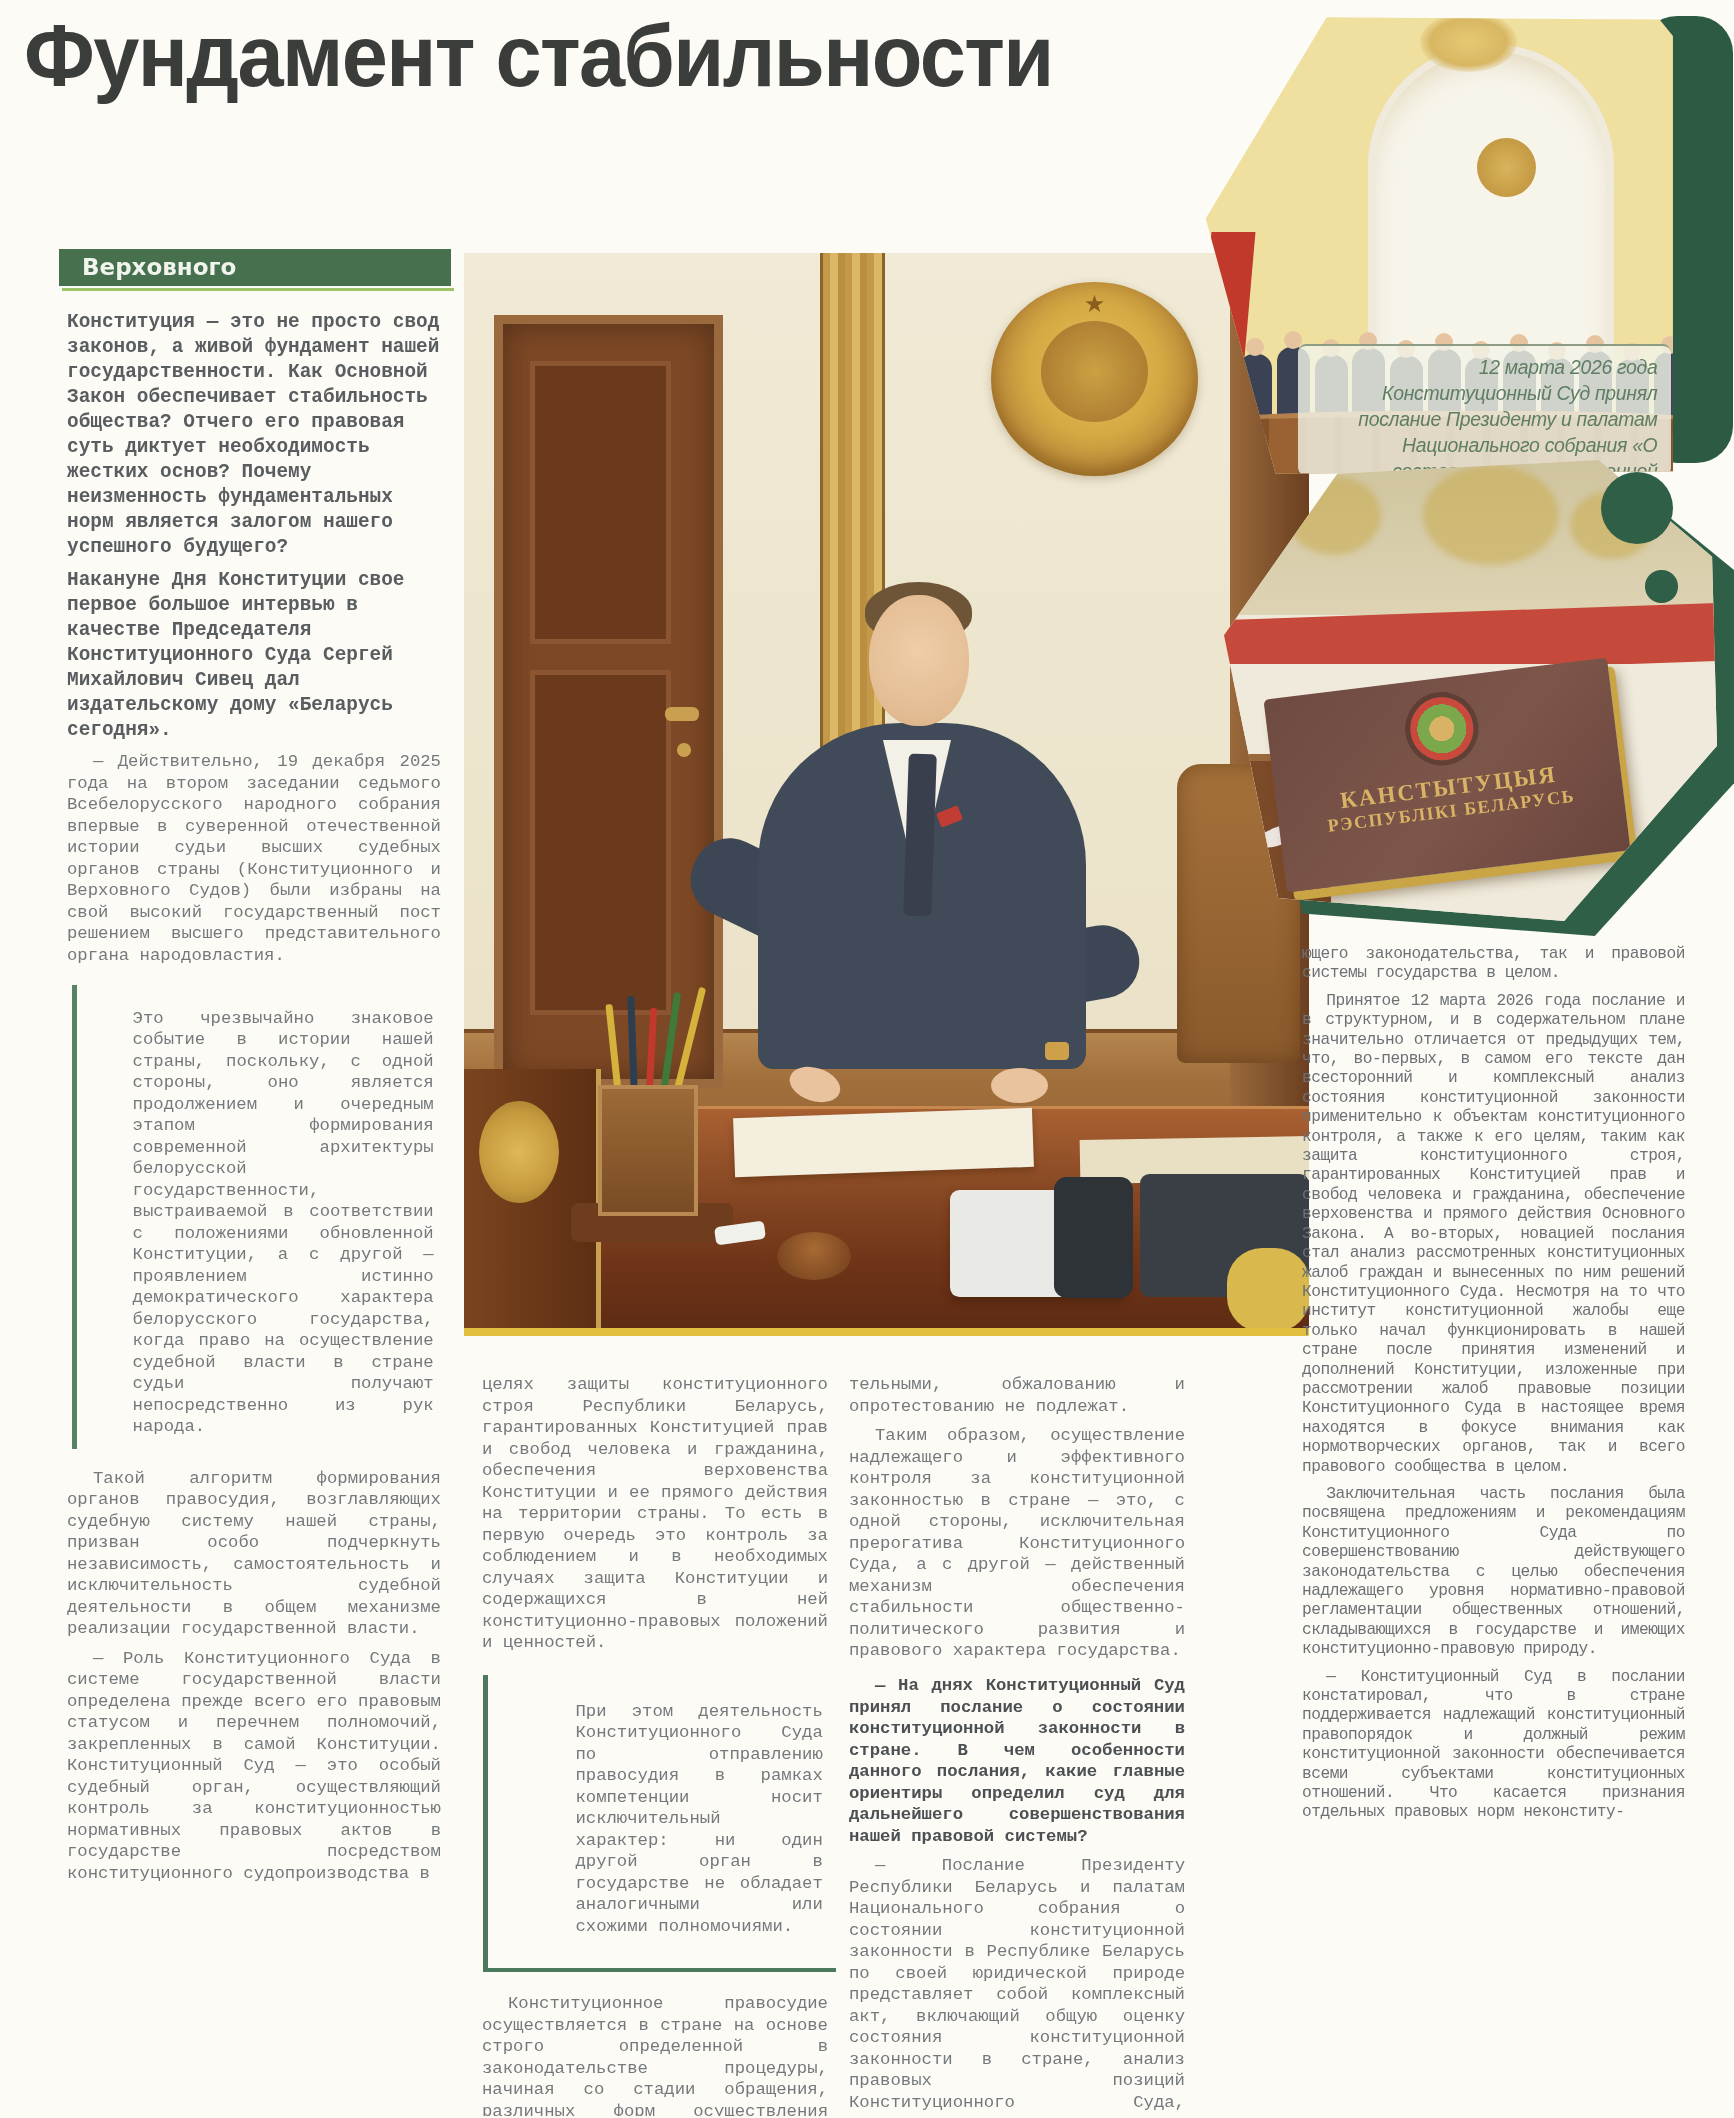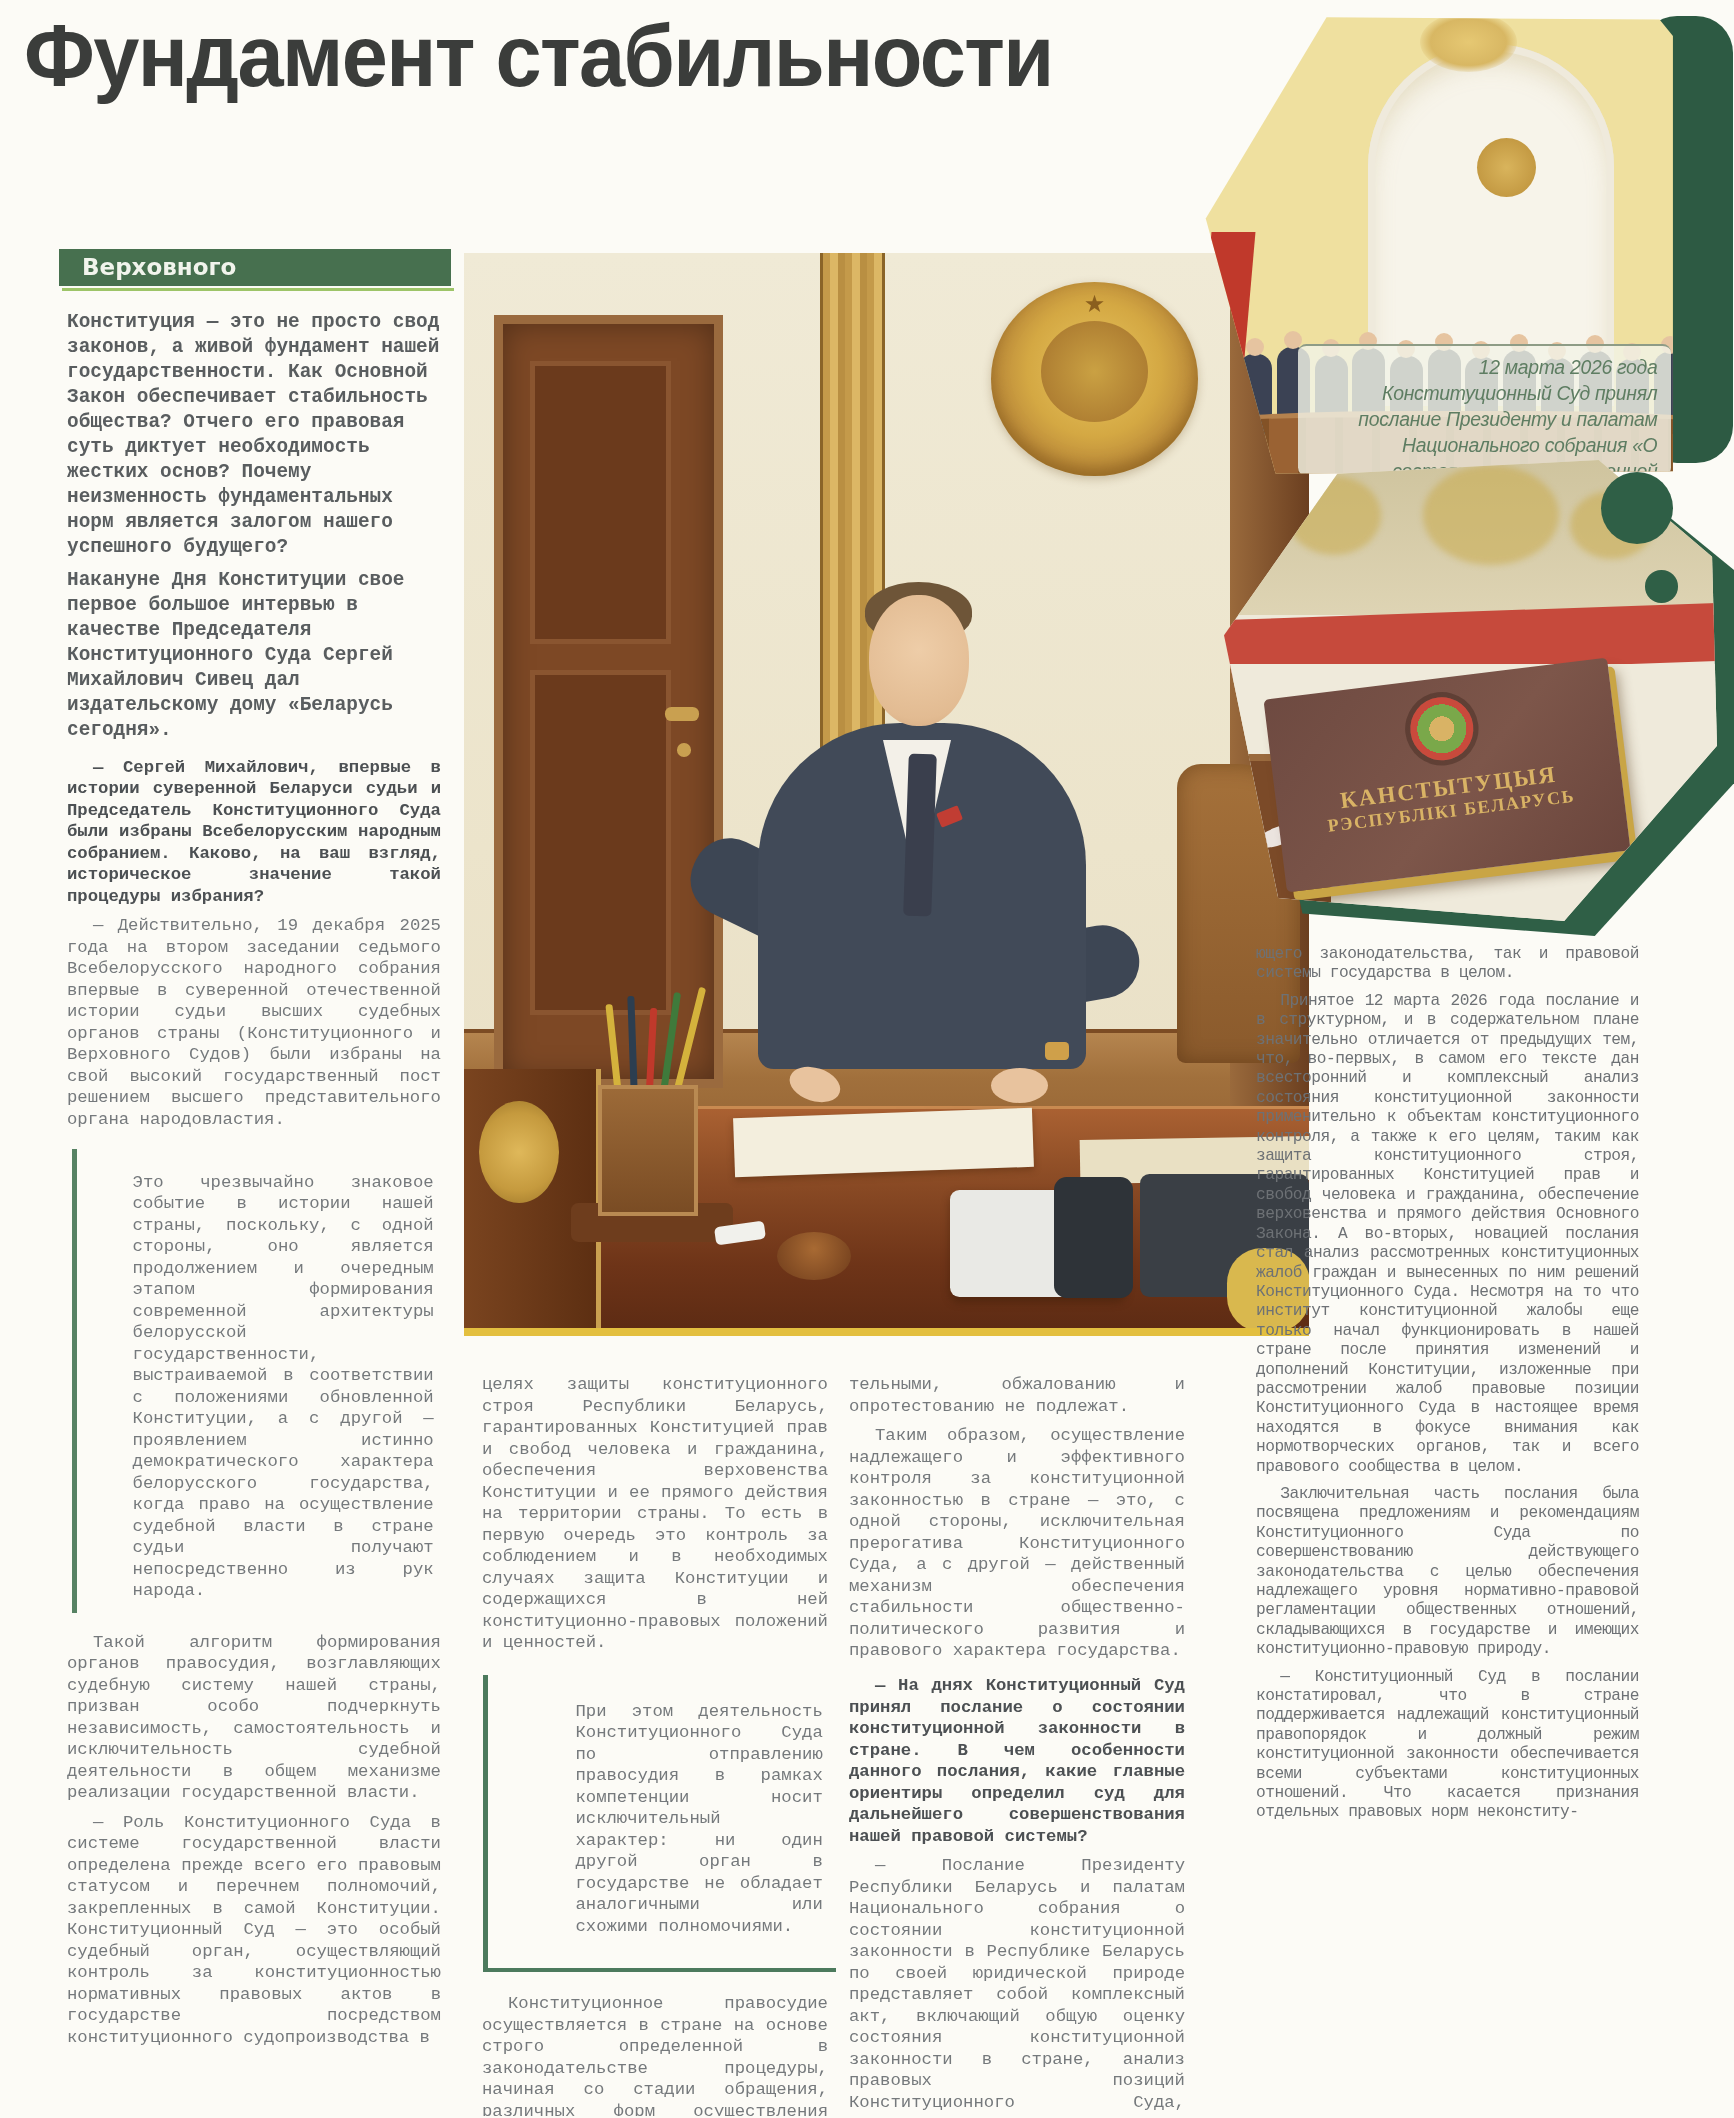--- a/index.html
+++ b/index.html
@@ -164,21 +164,20 @@
   <div class="kicker">
     <span>Верховного</span>
   </div>
   <div class="kicker-line"></div>
 
   <div class="col intro-col" style="left:59px;top:302px;width:390px;height:1789px;">
     <div class="intro">
       <p>Конституция — это не просто свод законов, а живой фундамент нашей государственности. Как Основной Закон обеспечивает стабильность общества? Отчего его правовая суть диктует необходимость жестких основ? Почему неизменность фундаментальных норм является залогом нашего успешного будущего?</p>
       <p>Накануне Дня Конституции свое первое большое интервью в качестве Председателя Конституционного Суда Сергей Михайлович Сивец дал издательскому дому «Беларусь сегодня».</p>
     </div>
-    <p class="q">— Сергей Михайлович, впервые в истории суверенной Беларуси судьи и Председатель Конституционного Суда были избраны Всебелорусским народным собранием. Каково, на ваш взгляд, историческое значение такой процедуры избрания?</p>
     <p class="a">— Действительно, 19 декабря 2025 года на втором заседании седьмого Всебелорусского народного собрания впервые в суверенной отечественной истории судьи высших судебных органов страны (Конституционного и Верховного Судов) были избраны на свой высокий государственный пост решением высшего представительного органа народовластия.</p>
     <div class="quote1">
       <p>Это чрезвычайно знаковое событие в истории нашей страны, поскольку, с одной стороны, оно является продолжением и очередным этапом формирования современной архитектуры белорусской государственности, выстраиваемой в соответствии с положениями обновленной Конституции, а с другой — проявлением истинно демократического характера белорусского государства, когда право на осуществление судебной власти в стране судьи получают непосредственно из рук народа.</p>
     </div>
     <p class="ind">Такой алгоритм формирования органов правосудия, возглавляющих судебную систему нашей страны, призван особо подчеркнуть независимость, самостоятельность и исключительность судебной деятельности в общем механизме реализации государственной власти.</p>
     <p class="a">— Роль Конституционного Суда в системе государственной власти определена прежде всего его правовым статусом и перечнем полномочий, закрепленных в самой Конституции. Конституционный Суд — это особый судебный орган, осуществляющий контроль за конституционностью нормативных правовых актов в государстве посредством конституционного судопроизводства в</p>
   </div>
 
   <div class="photo-main">
     <div class="pm-wainscot"></div>
@@ -285,21 +284,21 @@
     <p class="ind">Конституционное правосудие осуществляется в стране на основе строго определенной в законодательстве процедуры, начиная со стадии обращения, различных форм осуществления конституционного контроля и заканчивая стадией вынесения заключения (решения) и вступления их в силу. Достаточно сказать, что заключения и решения Конституционного Суда являются оконча-</p>
   </div>
 
   <div class="col" style="left:841px;top:1366px;width:352px;height:750px;">
     <p>тельными, обжалованию и опротестованию не подлежат.</p>
     <p class="ind">Таким образом, осуществление надлежащего и эффективного контроля за конституционной законностью в стране — это, с одной стороны, исключительная прерогатива Конституционного Суда, а с другой — действенный механизм обеспечения стабильности общественно-политического развития и правового характера государства.</p>
     <p class="q">— На днях Конституционный Суд принял послание о состоянии конституционной законности в стране. В чем особенности данного послания, какие главные ориентиры определил суд для дальнейшего совершенствования нашей правовой системы?</p>
     <p class="a">— Послание Президенту Республики Беларусь и палатам Национального собрания о состоянии конституционной законности в Республике Беларусь по своей юридической природе представляет собой комплексный акт, включающий общую оценку состояния конституционной законности в стране, анализ правовых позиций Конституционного Суда, высказанных по результатам рассмотренных судом дел в 2025 году, выводы, предложения и рекомендации Конституционного Суда, в том числе в части совершенствования как действу-</p>
   </div>
 
-  <div class="col col4" style="left:1248px;top:937px;width:399px;height:1178px;">
+  <div class="col col4" style="left:1294px;top:937px;width:399px;height:1178px;">
     <p>ющего законодательства, так и правовой системы государства в целом.</p>
     <p class="ind">Принятое 12 марта 2026 года послание и в структурном, и в содержательном плане значительно отличается от предыдущих тем, что, во-первых, в самом его тексте дан всесторонний и комплексный анализ состояния конституционной законности применительно к объектам конституционного контроля, а также к его целям, таким как защита конституционного строя, гарантированных Конституцией прав и свобод человека и гражданина, обеспечение верховенства и прямого действия Основного Закона. А во-вторых, новацией послания стал анализ рассмотренных конституционных жалоб граждан и вынесенных по ним решений Конституционного Суда. Несмотря на то что институт конституционной жалобы еще только начал функционировать в нашей стране после принятия изменений и дополнений Конституции, изложенные при рассмотрении жалоб правовые позиции Конституционного Суда в настоящее время находятся в фокусе внимания как нормотворческих органов, так и всего правового сообщества в целом.</p>
     <p class="ind">Заключительная часть послания была посвящена предложениям и рекомендациям Конституционного Суда по совершенствованию действующего законодательства с целью обеспечения надлежащего уровня нормативно-правовой регламентации общественных отношений, складывающихся в государстве и имеющих конституционно-правовую природу.</p>
     <p class="a">— Конституционный Суд в послании констатировал, что в стране поддерживается надлежащий конституционный правопорядок и должный режим конституционной законности обеспечивается всеми субъектами конституционных отношений. Что касается признания отдельных правовых норм неконститу-</p>
   </div>
 
 </div>
 
 
 </body></html>

